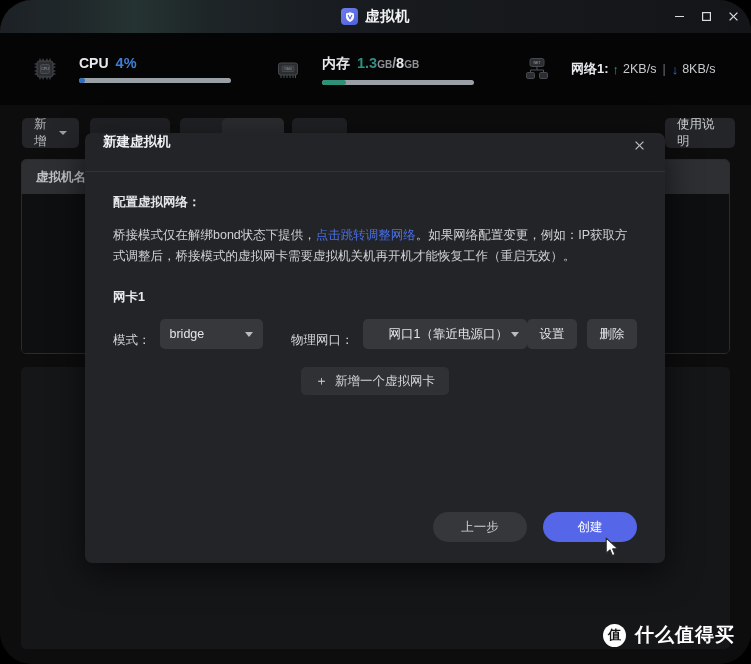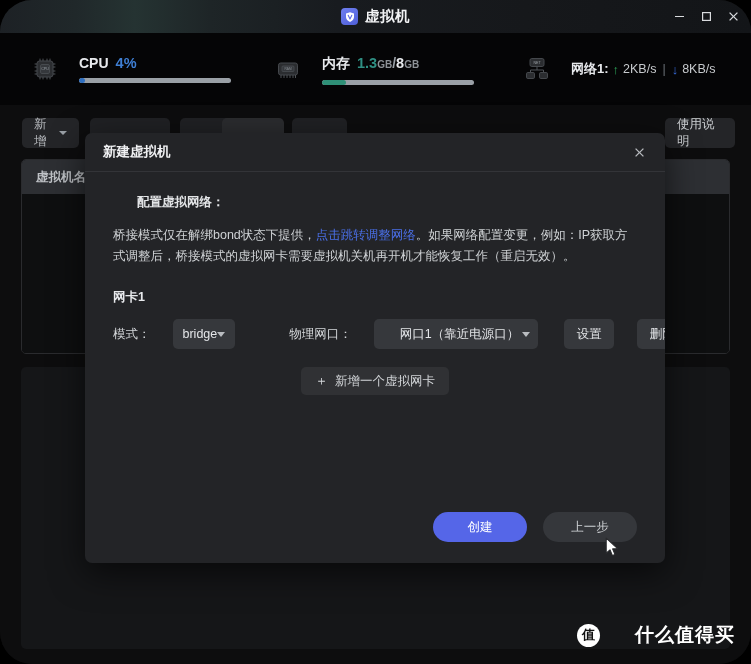--- a/index.html
+++ b/index.html
@@ -213,21 +213,21 @@
     box-shadow: 0 10px 34px rgba(0,0,0,.62);
     overflow: hidden;
     display: flex;
     flex-direction: column;
   }
   .modal-head {
     height: 39px;
     flex: none;
     border-bottom: 1px solid #333438;
     display: flex;
-    align-items: center;
+    align-items: flex-start;
     padding: 0 14px 0 18px;
   }
   .modal-title {
     color: #f0f1f3;
     font-size: 13.5px;
     font-weight: bold;
     flex: 1;
   }
   .modal-close {
     width: 24px; height: 24px;
@@ -240,21 +240,20 @@
     flex: 1;
     padding: 22px 28px 0 28px;
     position: relative;
   }
 
   .section-label {
     color: #e3e5e7;
     font-size: 12.5px;
     font-weight: bold;
     margin-bottom: 14px;
-    margin-left: 24px;
   }
   .desc {
     color: #cfd2d5;
     font-size: 12.5px;
     line-height: 21px;
     margin-bottom: 22px;
   }
   .desc-link {
     color: #4a6fe8;
     text-decoration: none;
@@ -263,23 +262,23 @@
 
   .nic-title {
     color: #e8eaed;
     font-size: 12.5px;
     font-weight: bold;
     margin-bottom: 13px;
   }
 
   .nic-row {
     display: flex;
-    align-items: center;
+    align-items: flex-end;
     height: 30px;
-    gap: 13px;
+    gap: 0;
   }
   .field-label {
     color: #d4d7da;
     font-size: 12.5px;
     margin-right: 9px;
     white-space: nowrap;
   }
   .select {
     height: 30px;
     background: #36383c;
@@ -393,21 +392,20 @@
     display: flex;
     align-items: center;
     justify-content: center;
     flex: none;
   }
   .wm-text {
     color: #ffffff;
     font-size: 19px;
     font-weight: bold;
     letter-spacing: 1px;
-    margin-left: 26px;
   }
 </style>
 </head>
 <body>
 
 <div id="app">
 
   <div class="titlebar">
     <div class="title-wrap">
       <span class="app-icon">
@@ -605,25 +603,25 @@
 
       <div class="add-nic-wrap">
         <div class="add-nic">
           <span class="plus">＋</span>
           <span>新增一个虚拟网卡</span>
         </div>
       </div>
     </div>
 
     <div class="modal-foot">
+      <div class="foot-btn btn-back">
+        <span>上一步</span>
+      </div>
       <div class="foot-btn btn-create">
         <span>创建</span>
-      </div>
-      <div class="foot-btn btn-back">
-        <span>上一步</span>
       </div>
     </div>
   </div>
 
   <span class="cursor">
     <svg width="17" height="24" viewBox="0 0 17 24">
       <path d="M1.2 1.2 L1.2 16.2 L5.0 12.8 L7.4 18.6 L10.0 17.5 L7.6 11.9 L12.6 11.6 Z" fill="#ffffff" stroke="#2a2b2e" stroke-width="1.1" stroke-linejoin="round"></path>
     </svg>
   </span>
 

